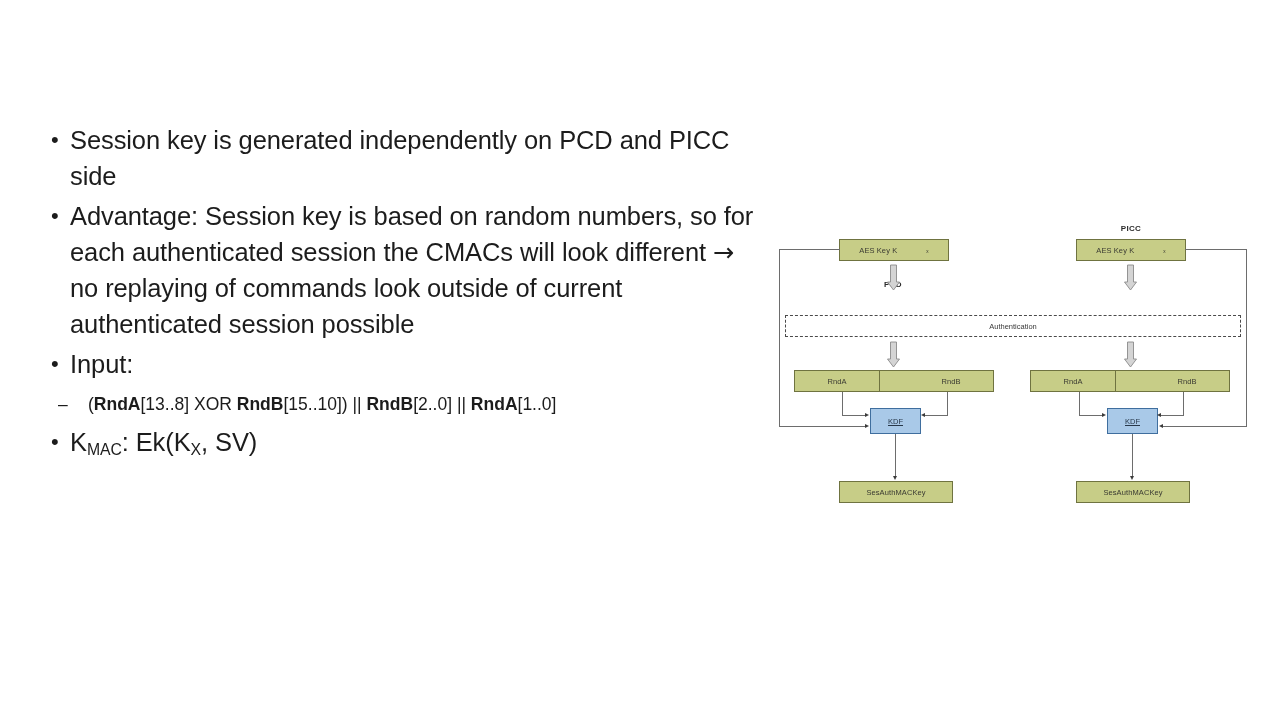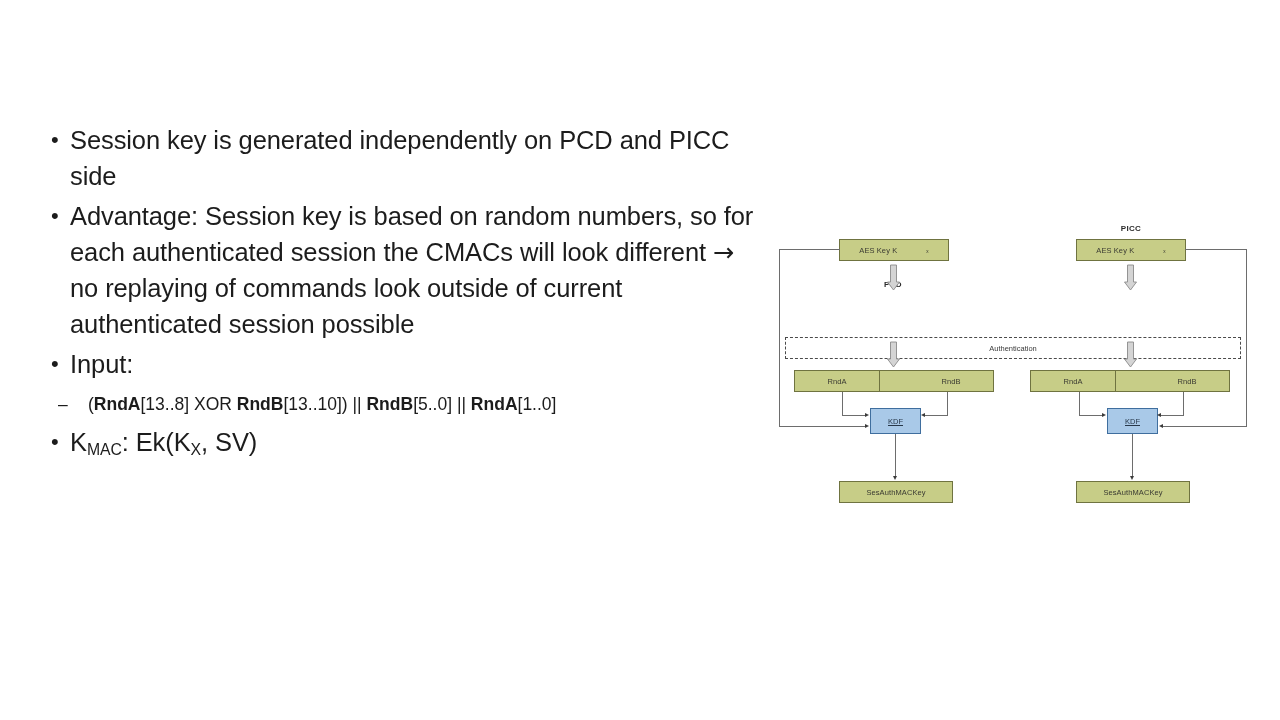--- a/index.html
+++ b/index.html
@@ -129,21 +129,20 @@
   .dashbox {
     position: absolute;
     border: 1.6px dashed #4a4a4a;
     box-sizing: border-box;
     background: #ffffff;
     font-size: 7.5px;
     color: #3a3a3a;
     display: flex;
     align-items: center;
     justify-content: center;
-    margin-top: 22px;
   }
   .fatarrow {
     position: absolute;
     width: 13px;
     height: 26px;
     overflow: visible;
   }
   .wire {
     position: absolute;
     background: #6d6d6d;
@@ -184,21 +183,21 @@
     <span class="dot">•</span><span>Advantage: Session key is based on random numbers, so for each authenticated session the CMACs will look different </span><span class="arrow-glyph">→</span><span> no replaying of commands look outside of current authenticated session possible</span>
   </div>
 
   <div class="bullet-l1">
     <span class="dot">•</span>
     <span>Input:</span>
   </div>
 
   <div class="bullet-l2">
     <span class="dash">–</span>
-    <span class="l2line indent"><span>(</span><b>RndA</b><span>[13..8] XOR </span><b>RndB</b><span>[13..10]) || </span><b>RndB</b><span>[5..0] || </span><b>RndA</b><span>[1..0]</span></span>
+    <span class="l2line indent"><span>(</span><b>RndA</b><span>[13..8] XOR </span><b>RndB</b><span>[15..10]) || </span><b>RndB</b><span>[2..0] || </span><b>RndA</b><span>[1..0]</span></span>
   </div>
 
   <div class="bullet-l1">
     <span class="dot">•</span><span>K</span><sub>MAC</sub><span>: Ek(K</span><sub>X</sub><span>, SV)</span>
   </div>
 
 </div>
 
 <div id="diagram">
 

